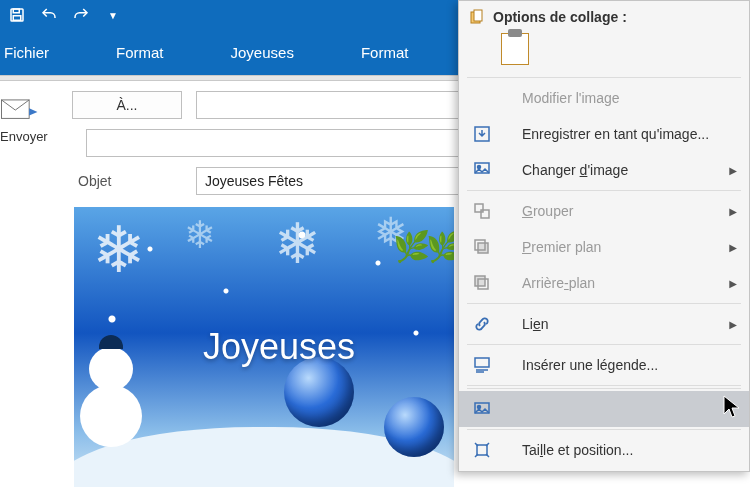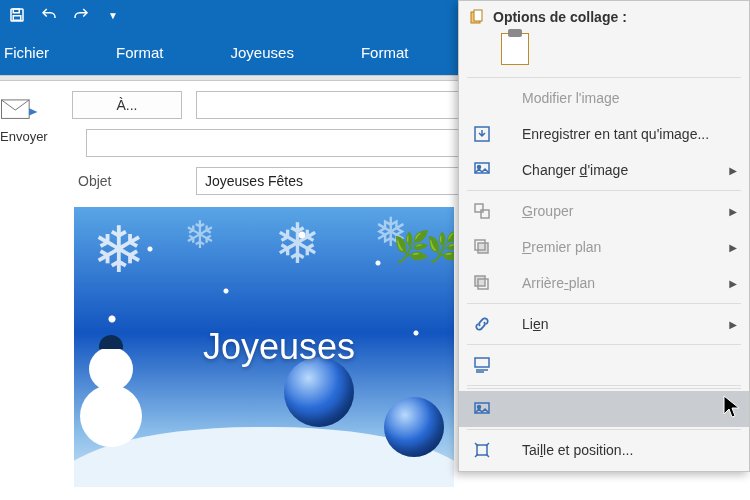--- a/index.html
+++ b/index.html
@@ -233,20 +233,21 @@
         <span class="arrow">▶</span>
       </div>
       <hr>
       <div class="item">
         <span class="ico">
           <svg viewBox="0 0 18 18" stroke="#3a6fb5" fill="none" stroke-width="1.5">
             <rect x="2" y="2" width="14" height="9"></rect>
             <path d="M3 14h12M3 16h8"></path>
           </svg>
         </span>
+        <span class="lbl">Insérer une légende...</span>
       </div>
       <hr>
       <hr>
       <div class="item hover">
         <span class="ico">
           <svg viewBox="0 0 18 18" stroke="#3a6fb5" fill="none" stroke-width="1.5">
             <rect x="2" y="3" width="14" height="10"></rect>
             <circle cx="6" cy="7" r="1.5" fill="#3a6fb5"></circle>
             <path d="M2 13l4-4 3 3 3-3 4 4"></path>
           </svg>

